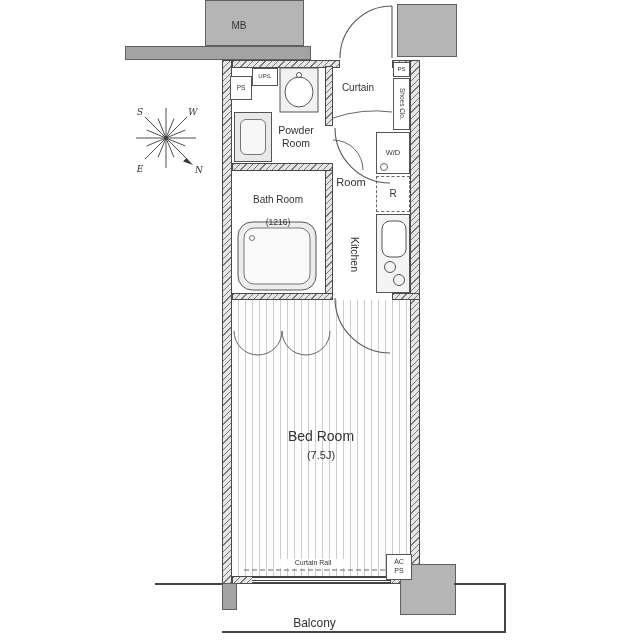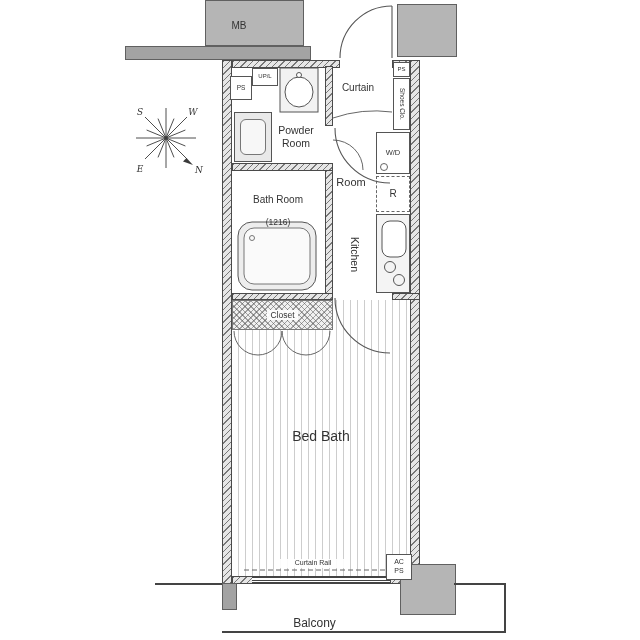--- a/index.html
+++ b/index.html
@@ -52,23 +52,20 @@
   <div class="wall" style="left:325px;top:66px;width:8px;height:60px"></div>
   <div class="wall" style="left:325px;top:164px;width:8px;height:136px"></div>
   <div class="wall" style="left:232px;top:163px;width:101px;height:8px"></div>
   <div class="wall" style="left:232px;top:293px;width:101px;height:7px"></div>
   <div class="wall" style="left:392px;top:293px;width:28px;height:7px"></div>
 
   <div class="window" style="left:252px;top:576px;width:138px;height:8px">
     <div class="window-mid"></div>
   </div>
 
-  <div class="closet" style="left:232px;top:300px;width:101px;height:30px">
-    <span class="chip">Closet</span>
-  </div>
 
   <div class="box f6" style="left:252px;top:68px;width:26px;height:18px">
     <span>UP/L</span>
   </div>
   <div class="box f65" style="left:230px;top:76px;width:22px;height:24px">
     <span>PS</span>
   </div>
   <div class="box" style="left:234px;top:112px;width:38px;height:50px;background:#e9e9e9">
     <div class="vanity-inner"></div>
   </div>
@@ -93,21 +90,22 @@
   <div class="line" style="left:504px;top:583px;width:2px;height:50px"></div>
   <div class="line" style="left:222px;top:631px;width:284px;height:2px"></div>
 
   <div class="lbl f8" style="left:224px;top:20px;width:30px">MB</div>
   <div class="lbl f10" style="left:332px;top:82px;width:52px">Curtain</div>
   <div class="lbl f105" style="left:271px;top:124px;width:50px">Powder Room</div>
   <div class="lbl f11" style="left:333px;top:176px;width:36px">Room</div>
   <div class="lbl f10" style="left:242px;top:194px;width:72px">Bath Room</div>
   <div class="lbl f85" style="left:242px;top:217px;width:72px">(1216)</div>
   <div class="lbl vtext f105" style="left:346px;top:214px;width:16px;height:82px">Kitchen</div>
-  <div class="lbl f14" style="left:241px;top:428px;width:160px">Bed Bath</div>
+  <div class="lbl f14" style="left:241px;top:428px;width:160px">Bed Room</div>
+  <div class="lbl f11" style="left:241px;top:449px;width:160px">(7.5J)</div>
   <div class="lbl f7 chip" style="left:278px;top:559px;width:70px">Curtain Rail</div>
   <div class="box f7" style="left:386px;top:554px;width:26px;height:26px;z-index:10">
     <span>AC</span>
     <span>PS</span>
   </div>
   <div class="lbl f12" style="left:272px;top:616px;width:85px">Balcony</div>
 
   <svg class="overlay" width="640" height="640" viewBox="0 0 640 640">
 
     <g stroke="#3a3a3a" stroke-width="0.9">

